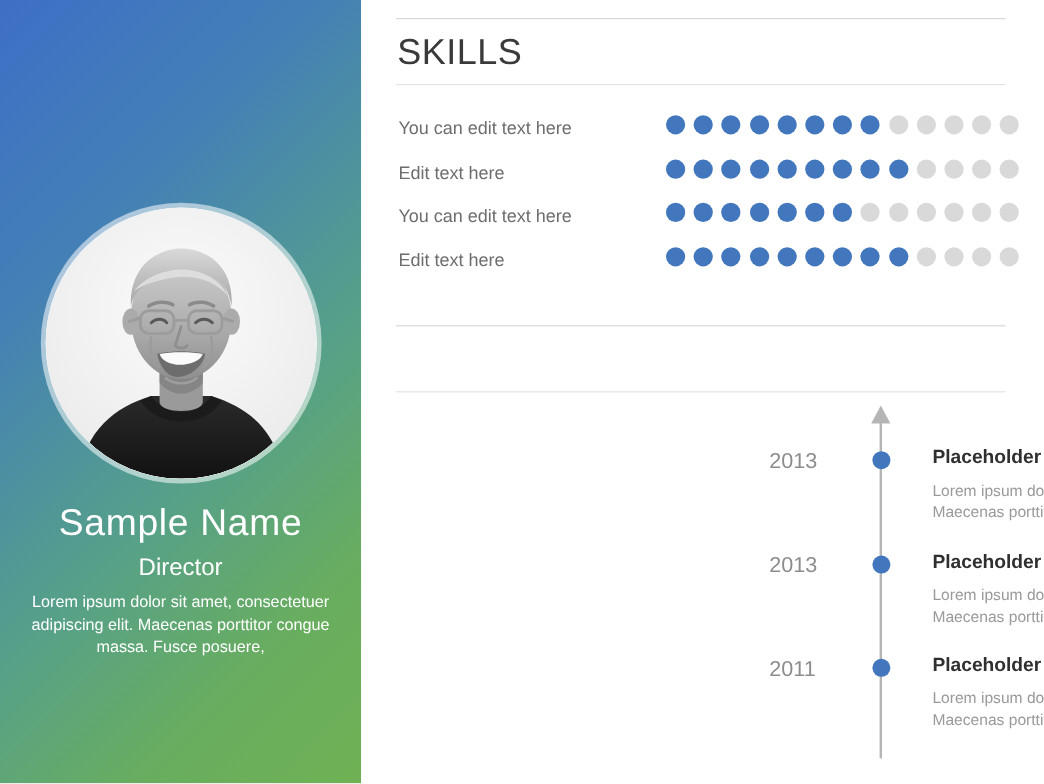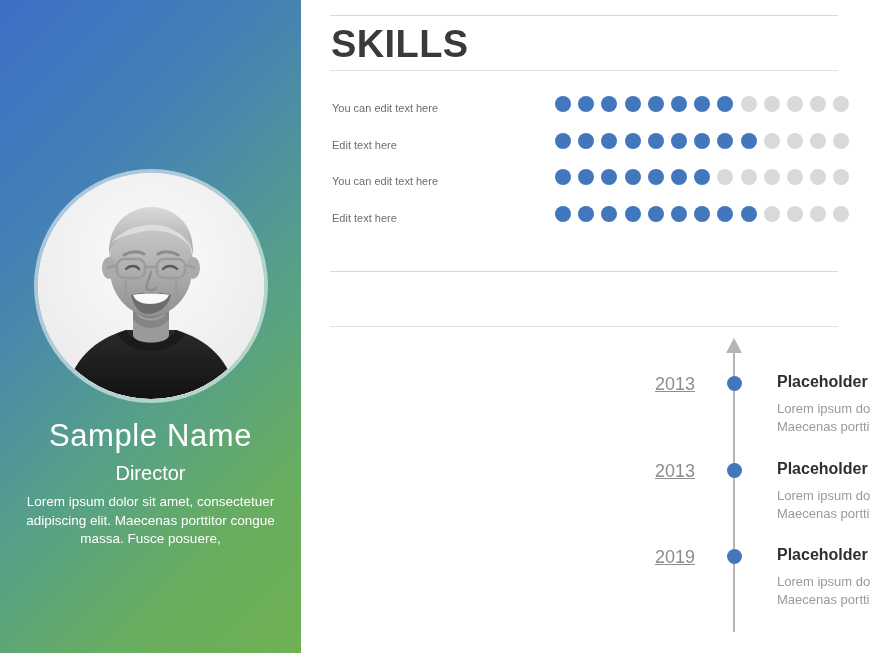--- a/index.html
+++ b/index.html
@@ -107,40 +107,40 @@
     width: 508px;
     height: 1px;
     background: #d8d8d8;
   }
   .rule.thin { background: #e4e4e4; }
 
   .section-title {
     position: absolute;
     left: 30px;
     color: #3a3a3a;
-    font-size: 38px;
-    font-weight: 700;
+    font-size: 30px;
+    font-weight: 400;
     letter-spacing: 0.4px;
     line-height: 34px;
     white-space: nowrap;
   }
 
   
   .skill-row {
     position: absolute;
     left: 0;
     width: 569px;
     height: 24px;
   }
   .skill-label {
     position: absolute;
     left: 31px;
     top: 2px;
     color: #6d6d6d;
-    font-size: 11px;
+    font-size: 15px;
     line-height: 20px;
     white-space: nowrap;
   }
   .skill-dots {
     position: absolute;
     left: 254px;
     top: 0;
     display: flex;
     gap: 7.2px;
     align-items: center;
@@ -171,25 +171,24 @@
     height: 0;
     border-left: 8px solid transparent;
     border-right: 8px solid transparent;
     border-bottom: 15px solid #b5b5b5;
   }
   .tl-item { position: absolute; left: 0; width: 569px; }
   .tl-year {
     position: absolute;
     left: 340px;
     width: 68px;
-    text-align: center;
+    text-align: left;
     color: #8d8d8d;
     font-size: 18px;
     line-height: 22px;
-    text-decoration: underline;
   }
   .tl-dot {
     position: absolute;
     left: 426px;
     width: 15px;
     height: 15px;
     border-radius: 50%;
     background: #4277bd;
   }
   .tl-title {
@@ -387,20 +386,20 @@
           <div class="tl-title" style="top: 372px;">Placeholder</div>
           <div class="tl-desc" style="top: 400px;">Lorem ipsum dolor sit amet, consectetuer adipiscing elit. Maecenas porttitor</div>
         </div>
         <div class="tl-item" style="top: 0px;">
           <div class="tl-year" style="top: 460px;">2013</div>
           <div class="tl-dot" style="top: 463px;"></div>
           <div class="tl-title" style="top: 459px;">Placeholder</div>
           <div class="tl-desc" style="top: 487px;">Lorem ipsum dolor sit amet, consectetuer adipiscing elit. Maecenas porttitor</div>
         </div>
         <div class="tl-item" style="top: 0px;">
-          <div class="tl-year" style="top: 546px;">2019</div>
+          <div class="tl-year" style="top: 546px;">2011</div>
           <div class="tl-dot" style="top: 549px;"></div>
           <div class="tl-title" style="top: 545px;">Placeholder</div>
           <div class="tl-desc" style="top: 573px;">Lorem ipsum dolor sit amet, consectetuer adipiscing elit. Maecenas porttitor</div>
         </div>
       </div>
   </div>
 </div>
 
 </body></html>

